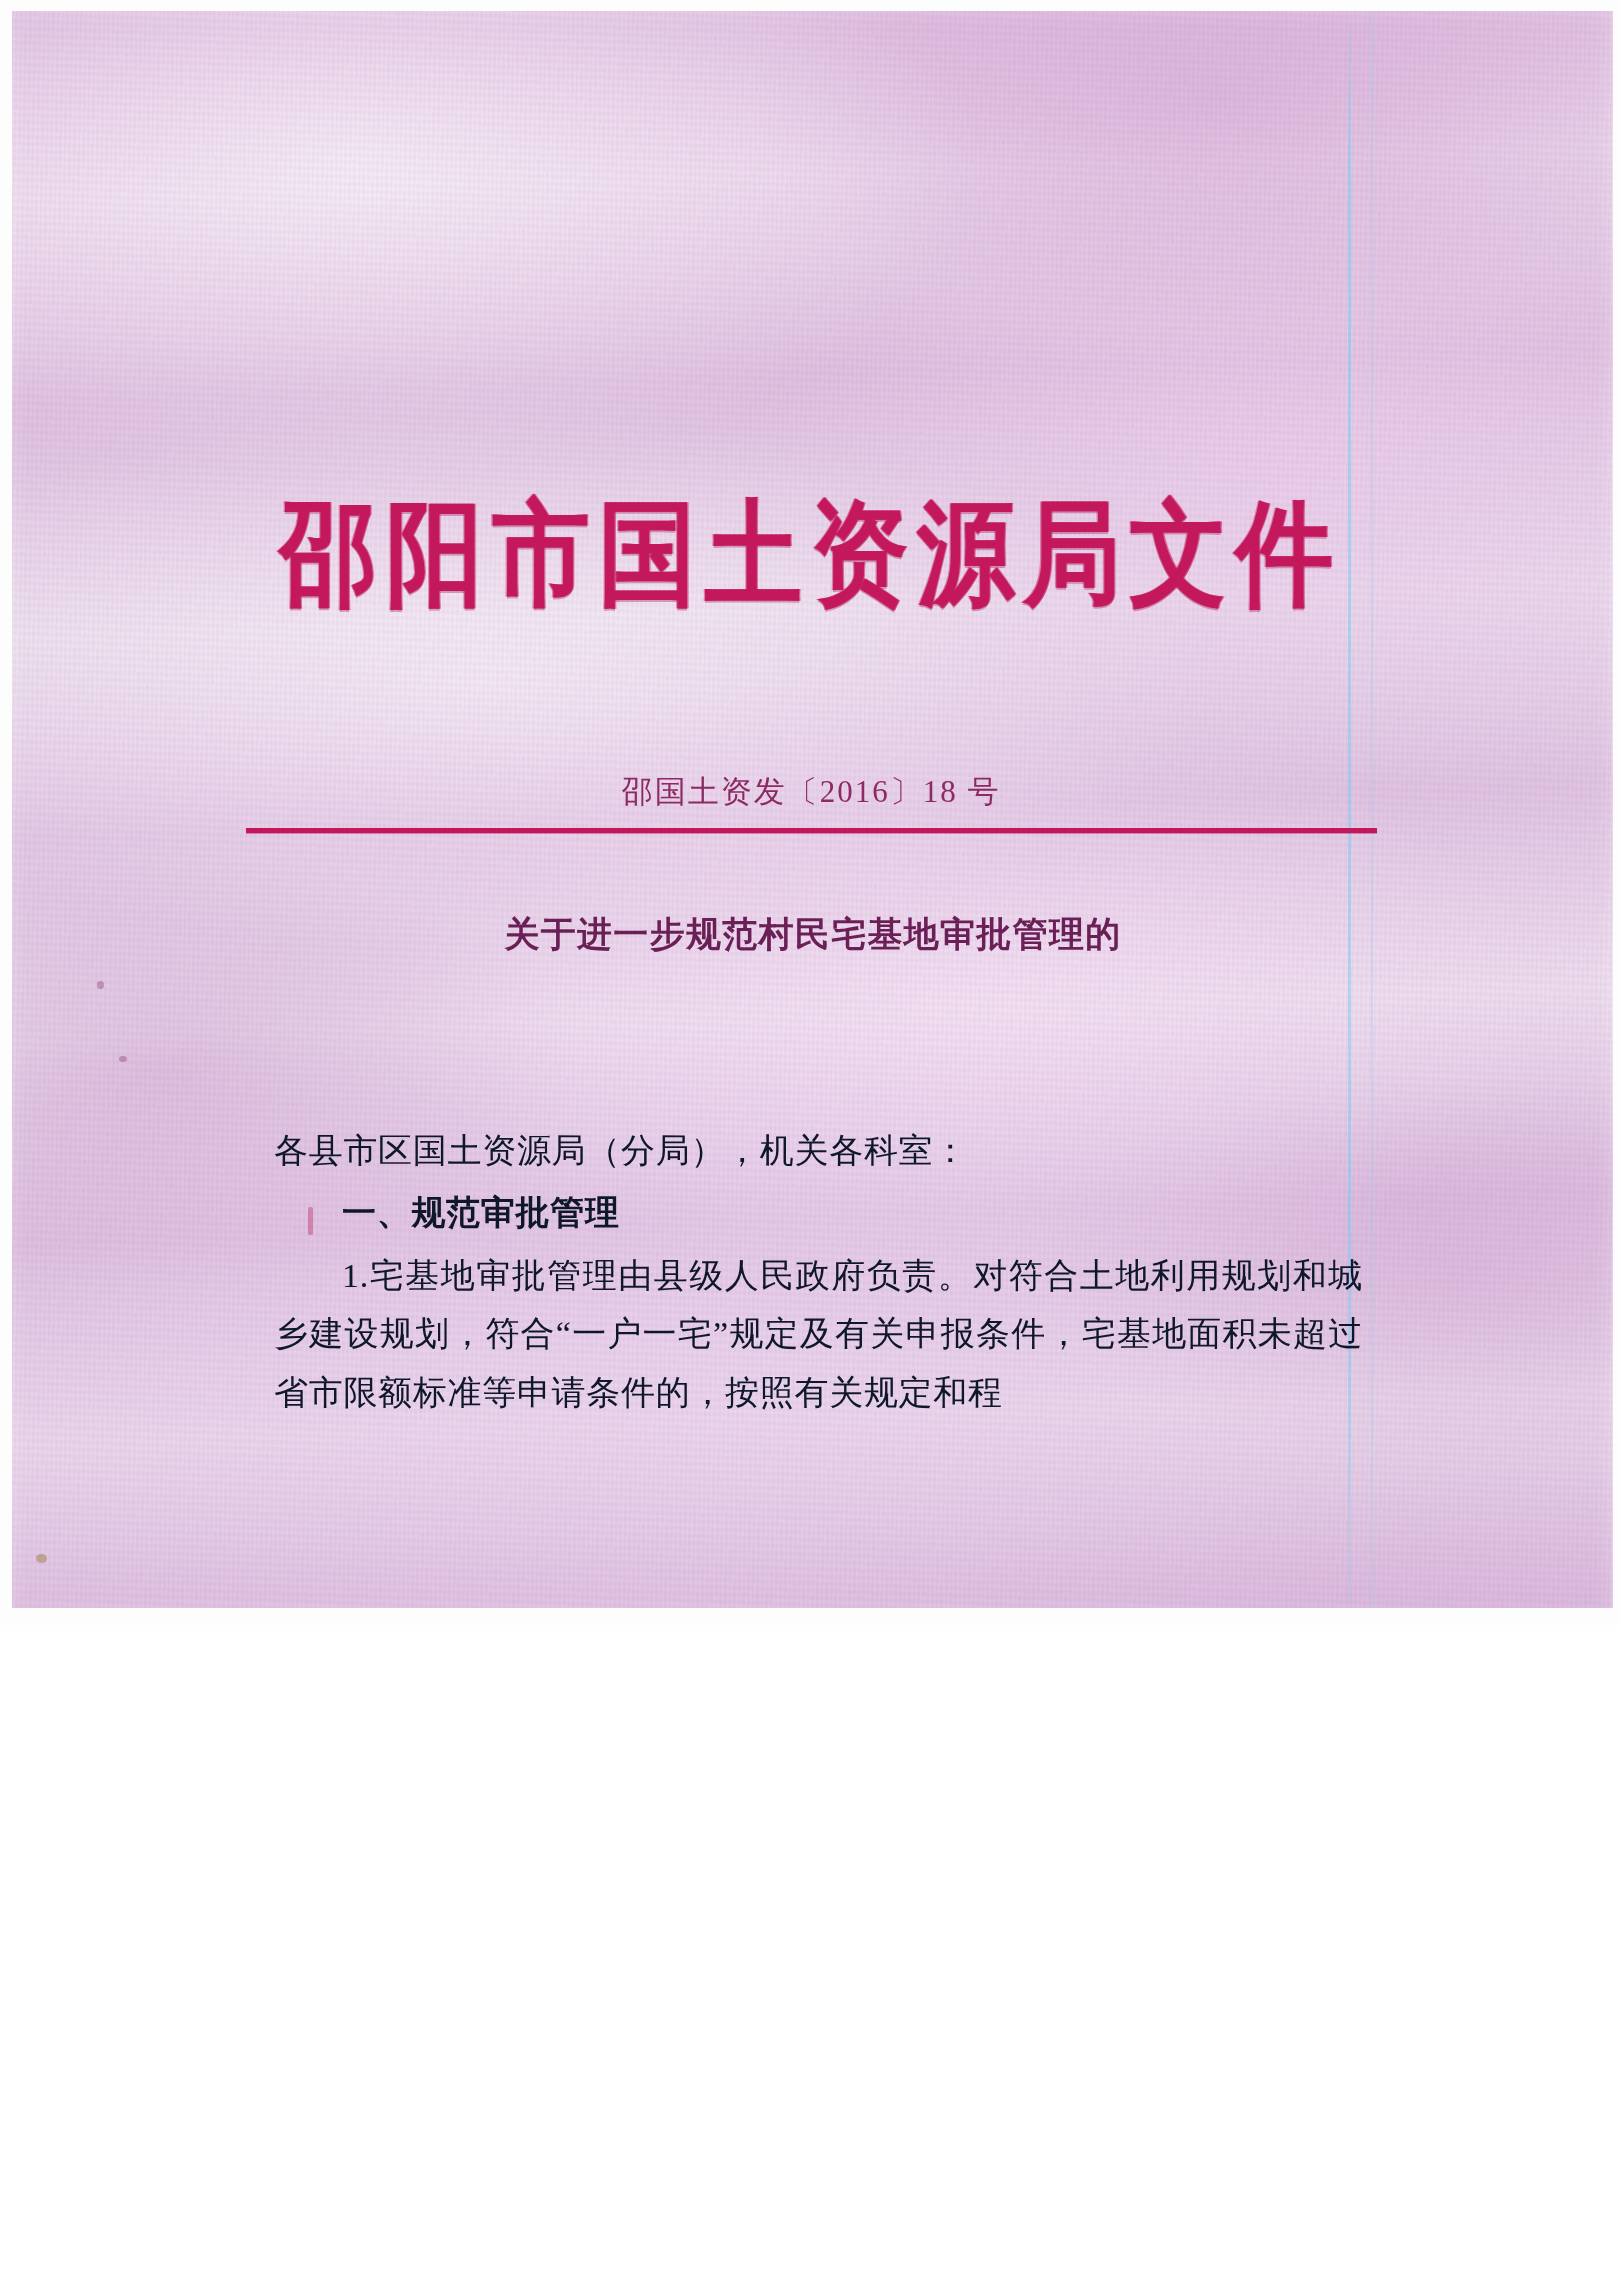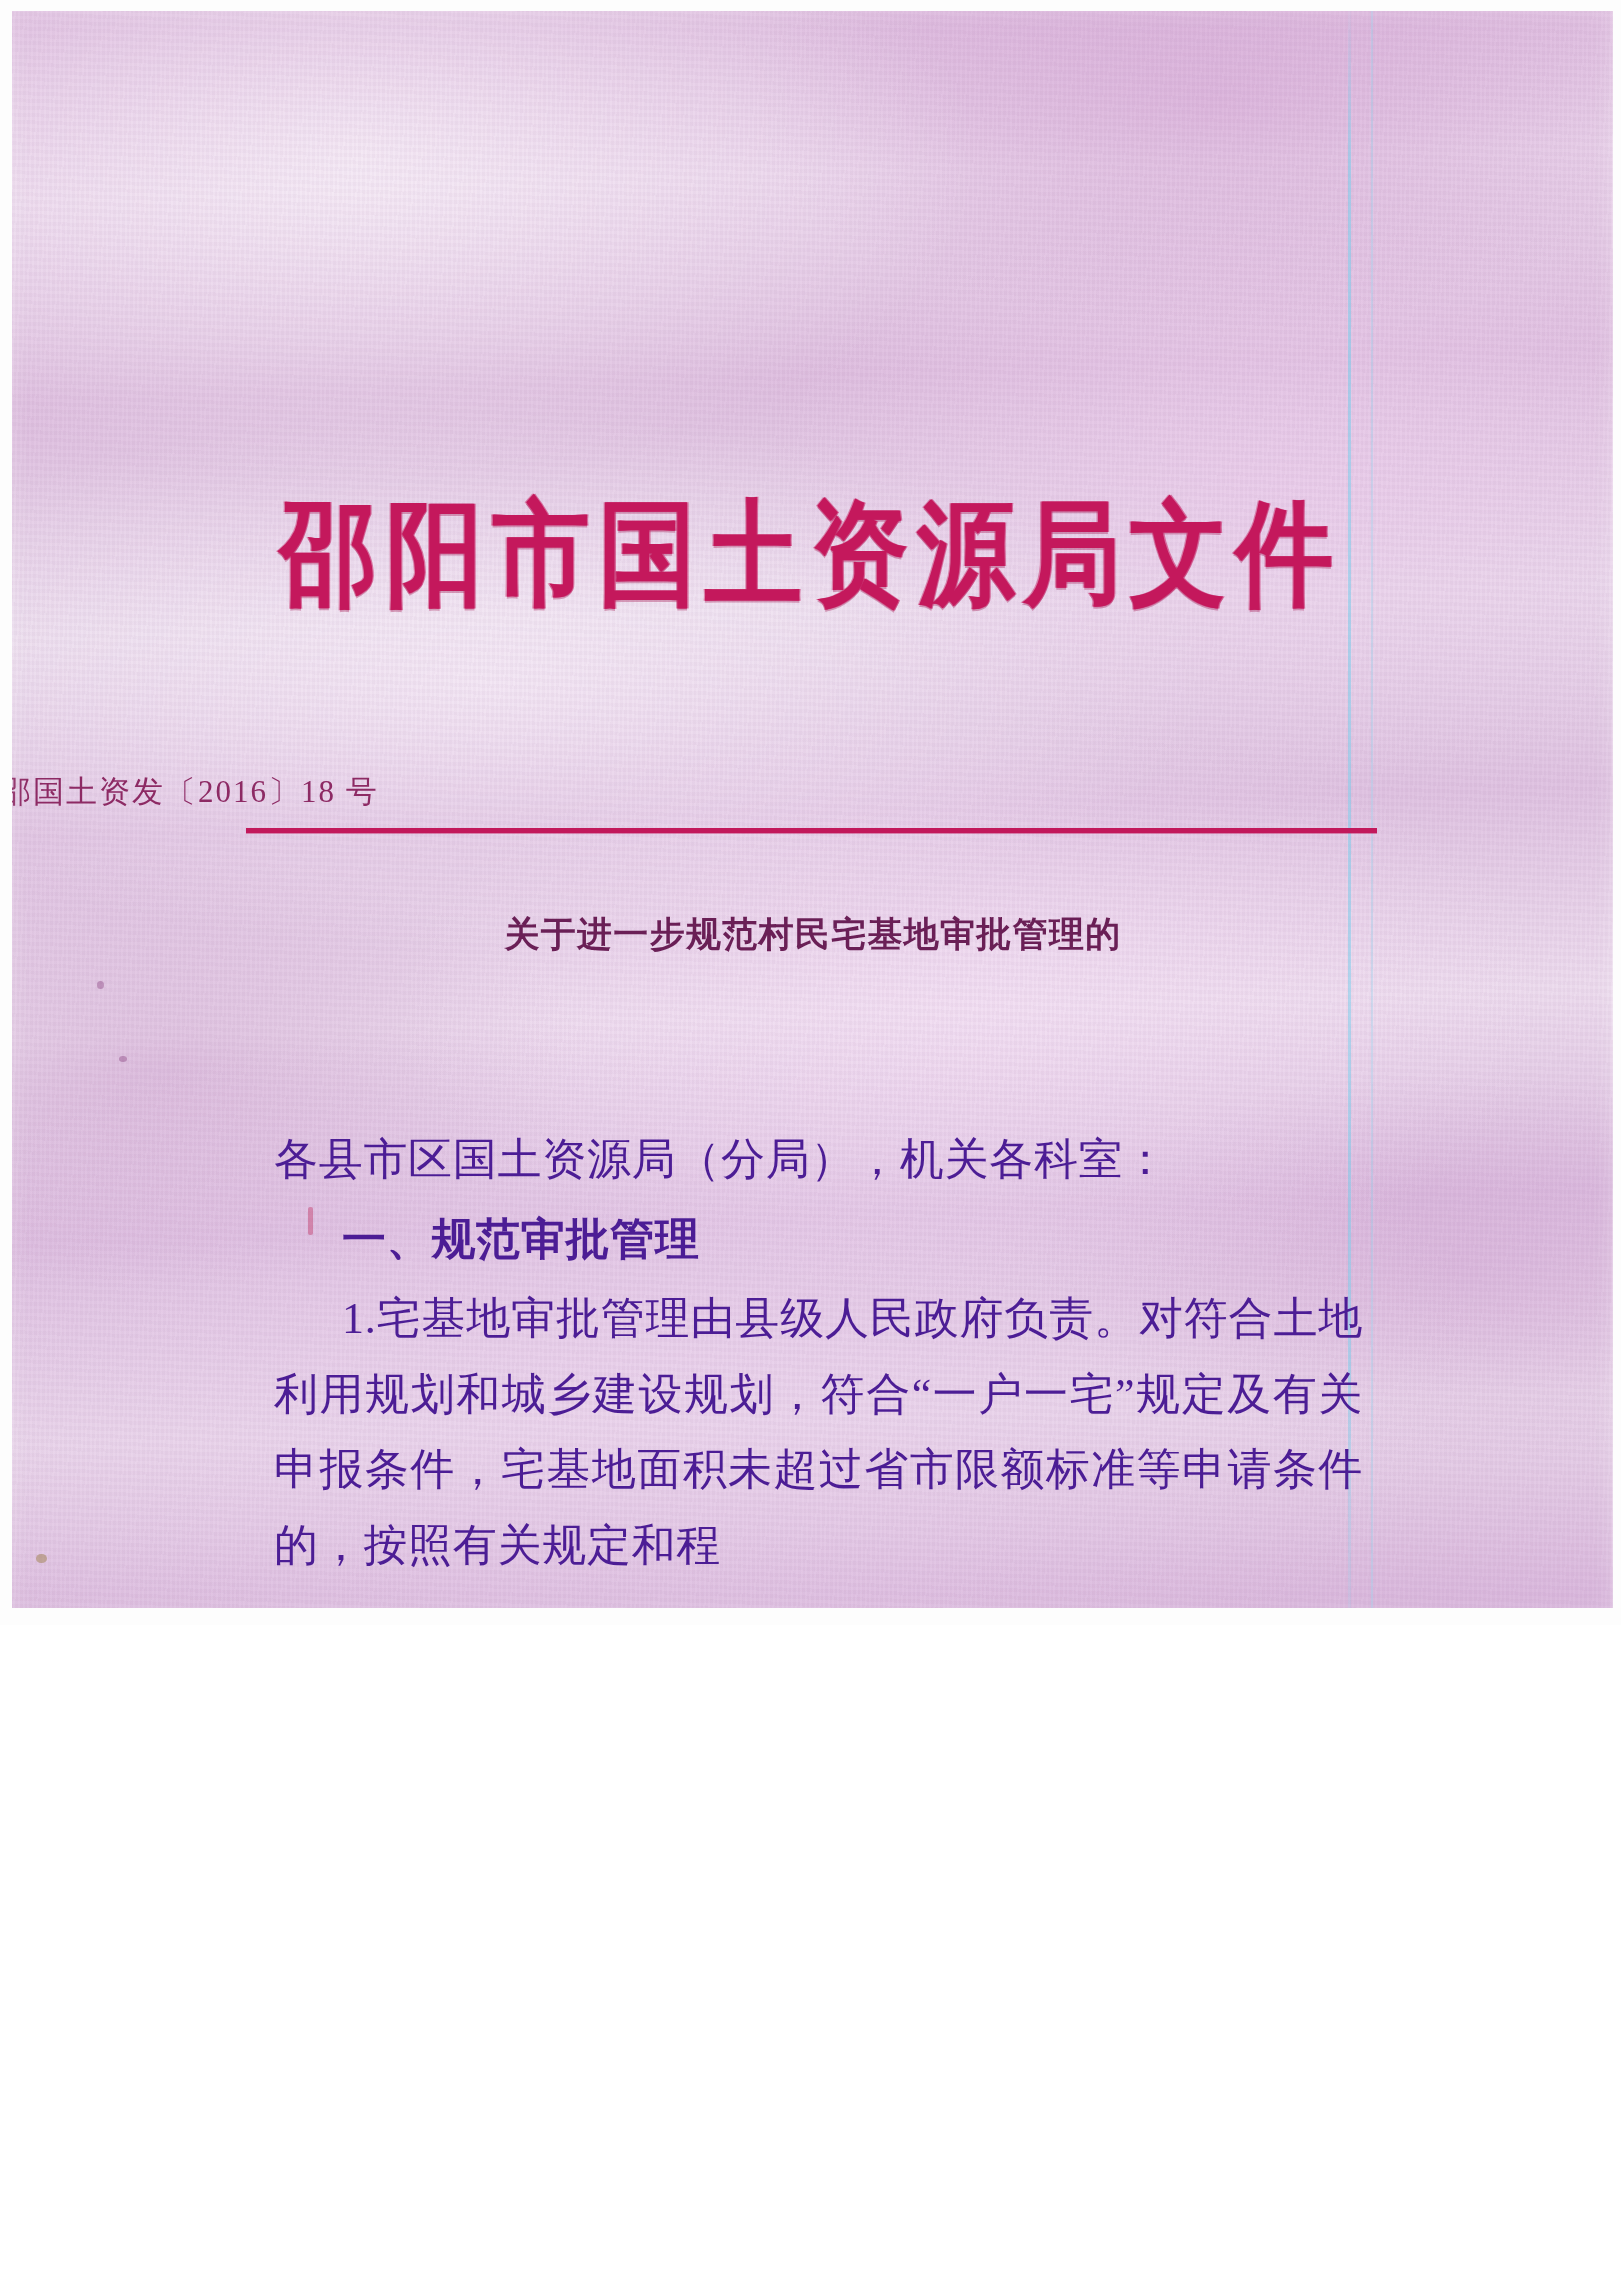--- a/index.html
+++ b/index.html
@@ -117,21 +117,21 @@
     transform: scaleY(1.18);
     transform-origin: center top;
     white-space: nowrap;
   }
 
   .doc-number {
     position: absolute;
     top: 771px;
     left: 0;
     right: 0;
-    text-align: left;
+    text-align: center;
     font-size: 31px;
     letter-spacing: 2px;
     color: #8d2a64;
     font-family: "Liberation Serif", "DejaVu Serif", serif;
   }
 
   .red-rule {
     position: absolute;
     top: 828px;
     left: 246px;
@@ -157,23 +157,23 @@
     letter-spacing: 37px;
     display: block;
     padding-left: 37px;
   }
 
   .body-text {
     position: absolute;
     top: 1122px;
     left: 274px;
     width: 1089px;
-    font-size: 44px;
+    font-size: 34px;
     line-height: 1.72;
-    color: #4c1d95;
+    color: #0f172a;
     letter-spacing: 0.7px;
     text-align: justify;
   }
   .body-text p {
     margin: 0 0 3.9px 0;
   }
   .indent2 { text-indent: 68px; }
   .section-head {
     text-indent: 68px;
     font-weight: 700;

